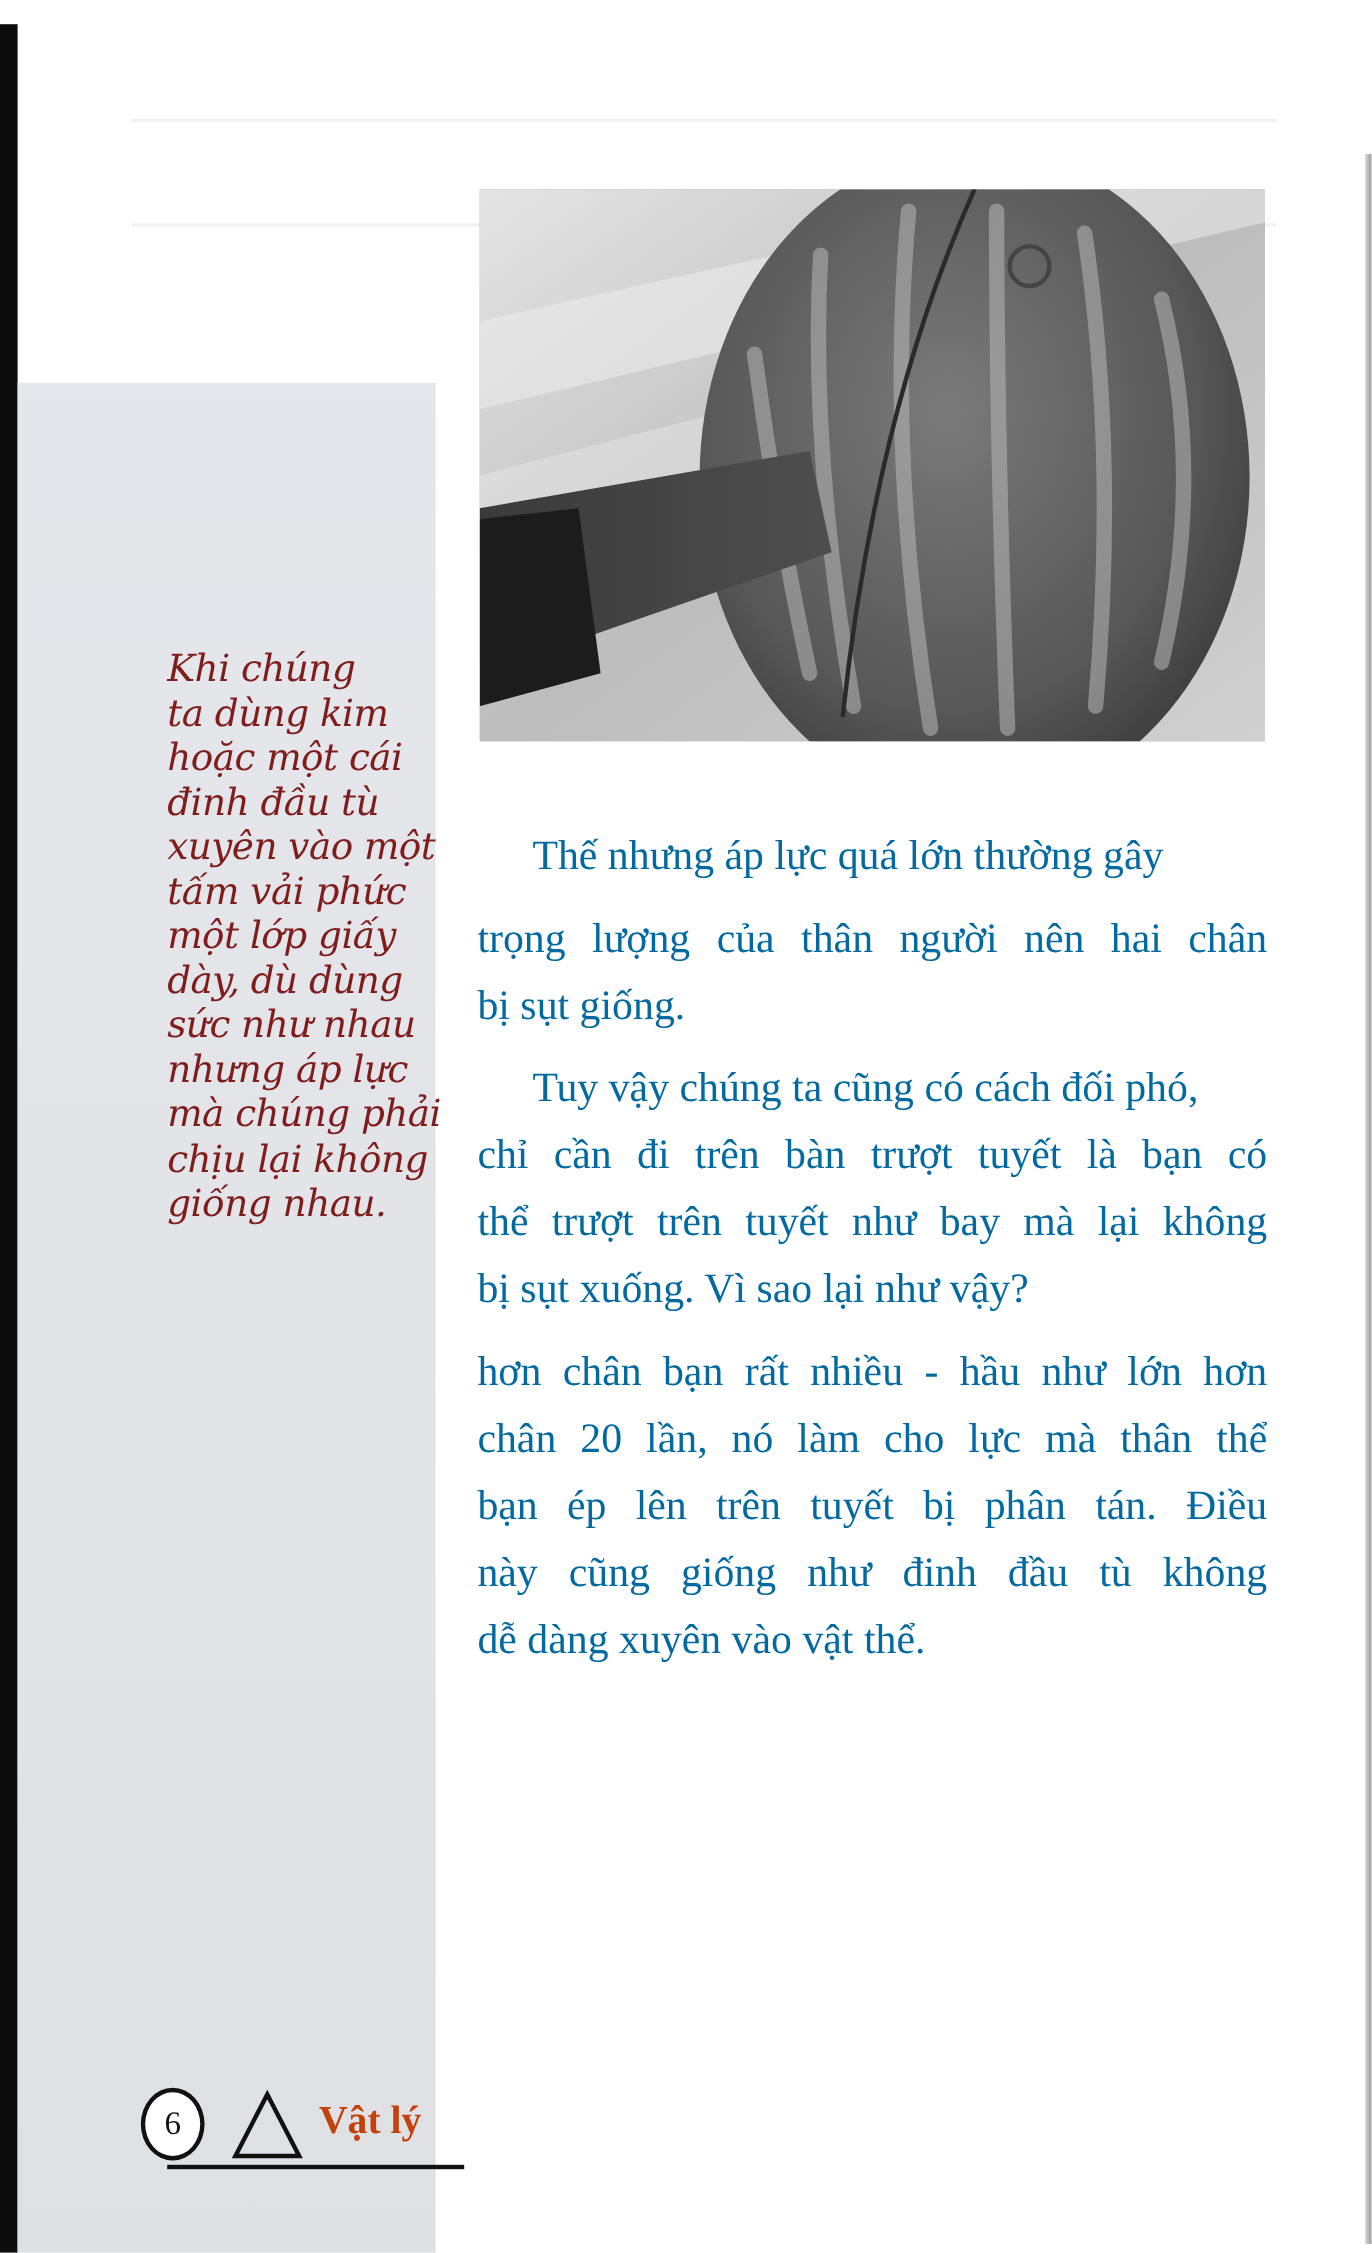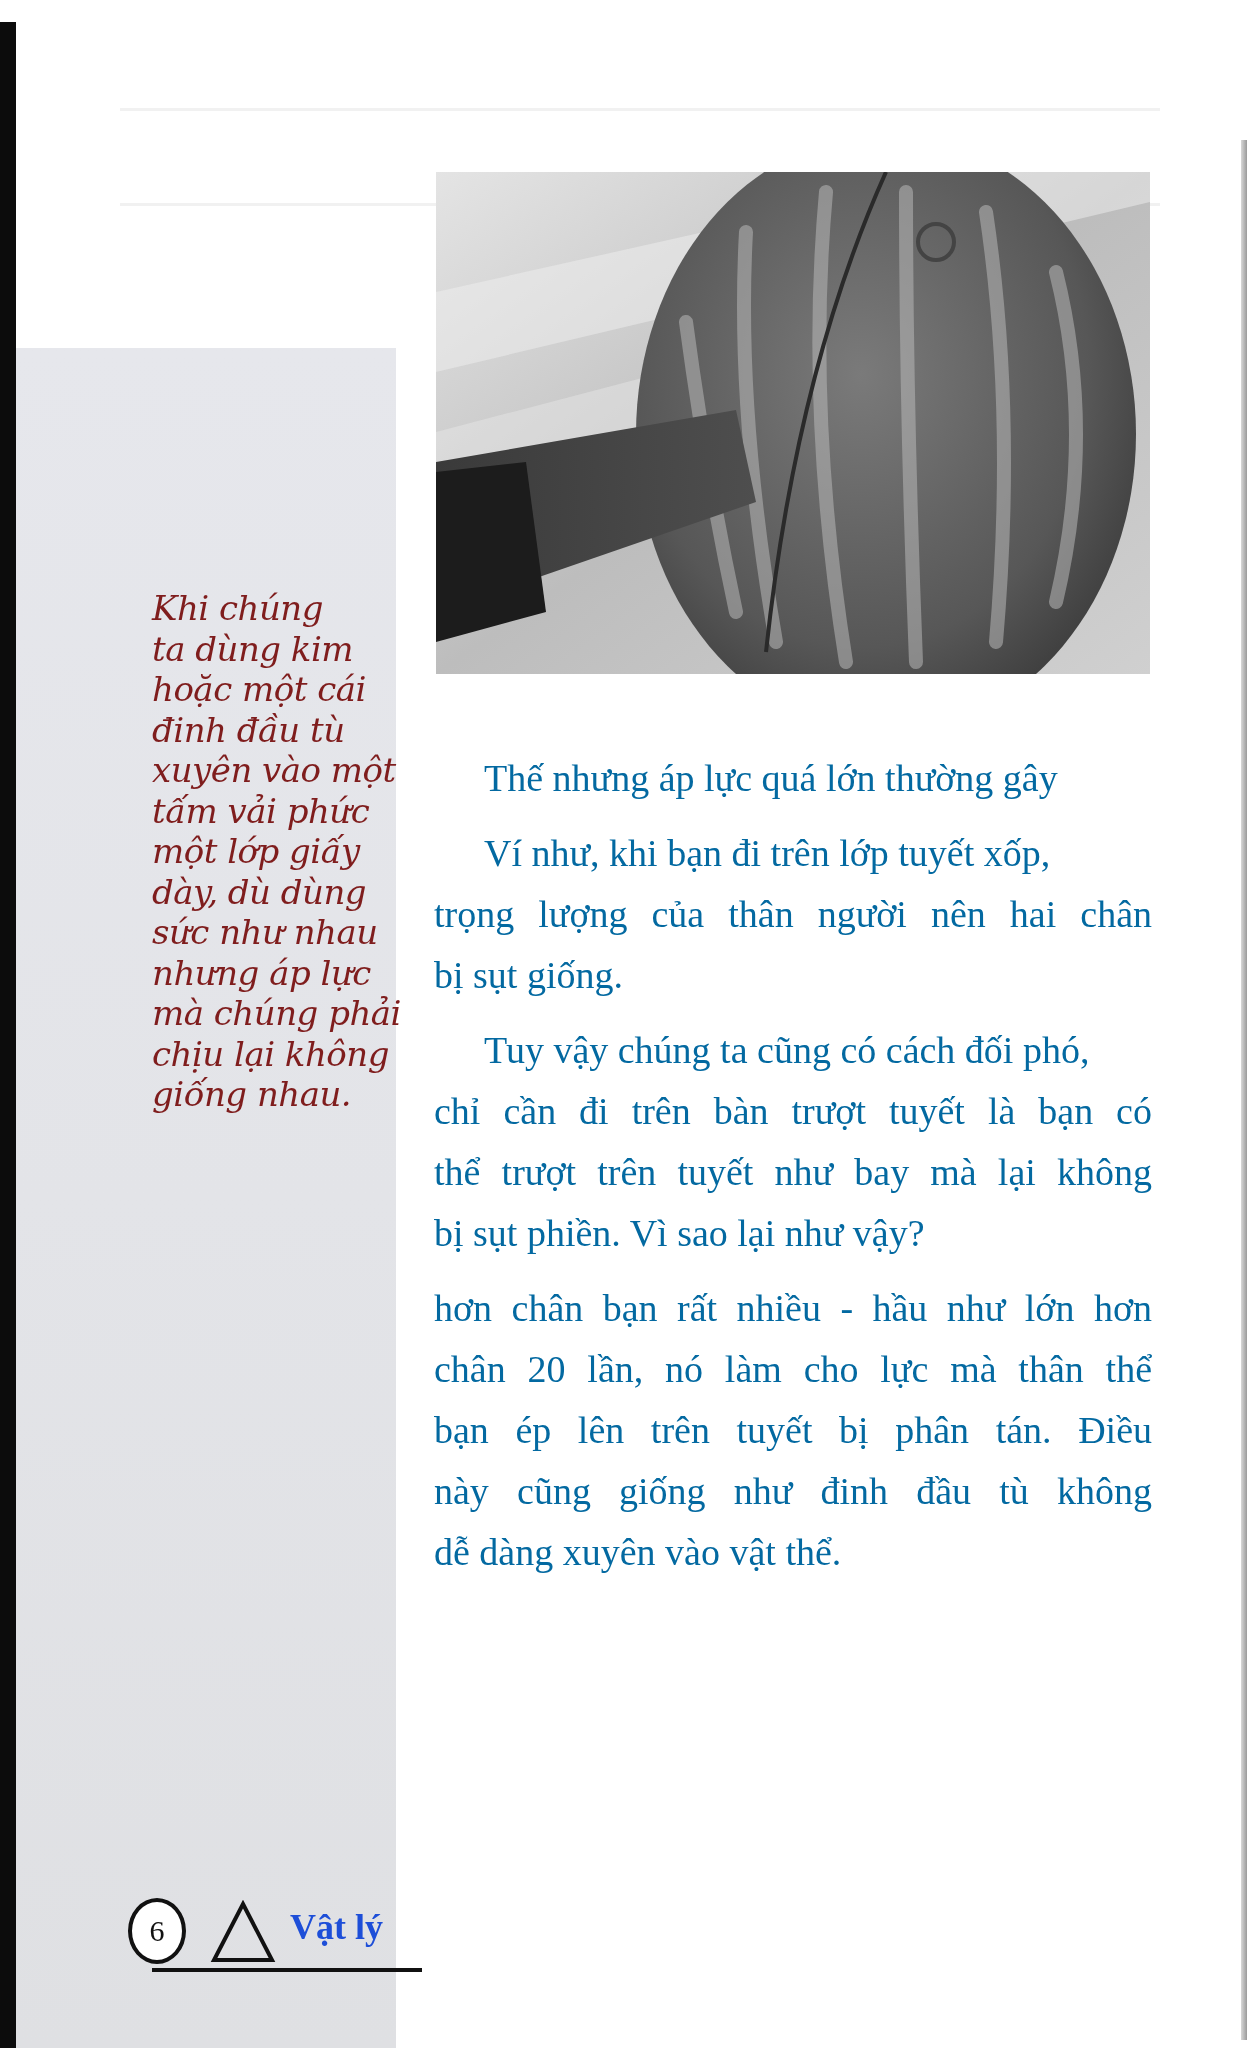--- a/index.html
+++ b/index.html
@@ -56,21 +56,21 @@
   .page-circle {
     position: absolute; left: 0; top: 0; width: 58px; height: 66px;
     border: 4px solid #111; border-radius: 50%; background: #fff;
     display: flex; align-items: center; justify-content: center;
     font-family: "Liberation Serif", serif; font-size: 30px; color: #111;
     box-sizing: border-box;
   }
   .footer-triangle { position: absolute; left: 82px; top: 2px; }
   .footer-title {
     position: absolute; left: 162px; top: 8px;
-    font-family: "Liberation Serif", serif; font-weight: bold; font-size: 36px; color: #1d4ed8;
+    font-family: "Liberation Serif", serif; font-weight: bold; font-size: 36px; color: #c2410c;
     white-space: nowrap;
   }
   .footer-rule {
     position: absolute; left: 24px; top: 70px; width: 270px; height: 4px; background: #111;
   }
 </style>
 </head>
 <body>
 
 <div class="left-edge"></div>
@@ -130,29 +130,28 @@
     <path d="M0,290 L300,238 L320,330 L60,420 L0,430 Z" fill="url(#blade)"></path>
     <path d="M0,300 L90,290 L110,440 L0,470 Z" fill="#1c1c1c"></path>
   </svg>
 </div>
 
 <div class="body-text">
   <div class="para">
     <span class="indent">Thế nhưng áp lực quá lớn thường gây</span>
   </div>
   <div class="para" style="margin-top:14px">
-    <span class="indent">Ví như, khi bạn đi trên lớp tuyết xốp,</span>
     <span class="justify">trọng lượng của thân người nên hai chân</span>
     <span>bị sụt giống.</span>
   </div>
   <div class="para" style="margin-top:14px">
     <span class="indent">Tuy vậy chúng ta cũng có cách đối phó,</span>
     <span class="justify">chỉ cần đi trên bàn trượt tuyết là bạn có</span>
     <span class="justify">thể trượt trên tuyết như bay mà lại không</span>
-    <span>bị sụt phiền. Vì sao lại như vậy?</span>
+    <span>bị sụt xuống. Vì sao lại như vậy?</span>
   </div>
   <div class="para" style="margin-top:14px">
     <span class="justify">hơn chân bạn rất nhiều - hầu như lớn hơn</span>
     <span class="justify">chân 20 lần, nó làm cho lực mà thân thể</span>
     <span class="justify">bạn ép lên trên tuyết bị phân tán. Điều</span>
     <span class="justify">này cũng giống như đinh đầu tù không</span>
     <span>dễ dàng xuyên vào vật thể.</span>
   </div>
 </div>
 

